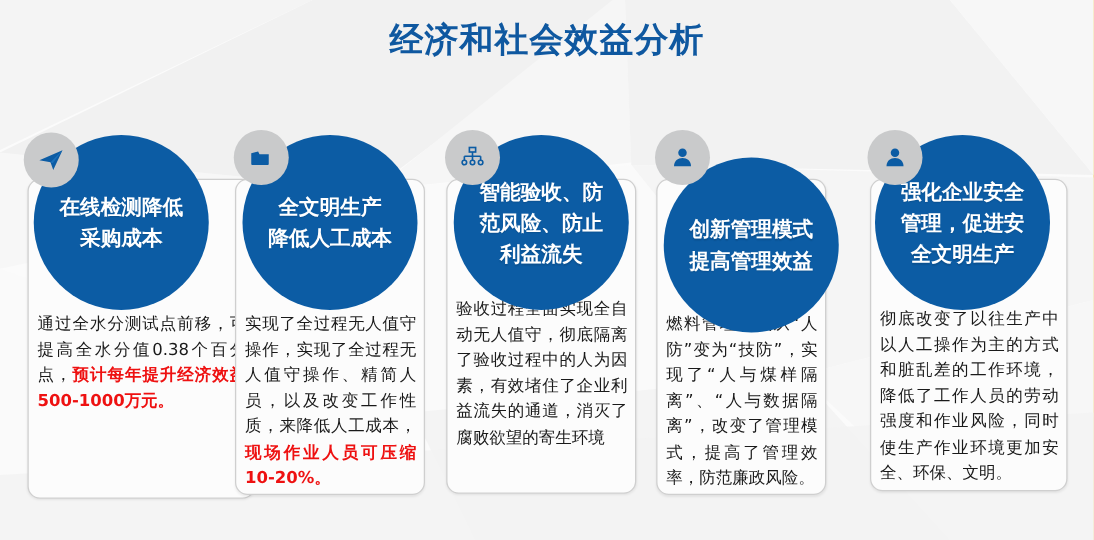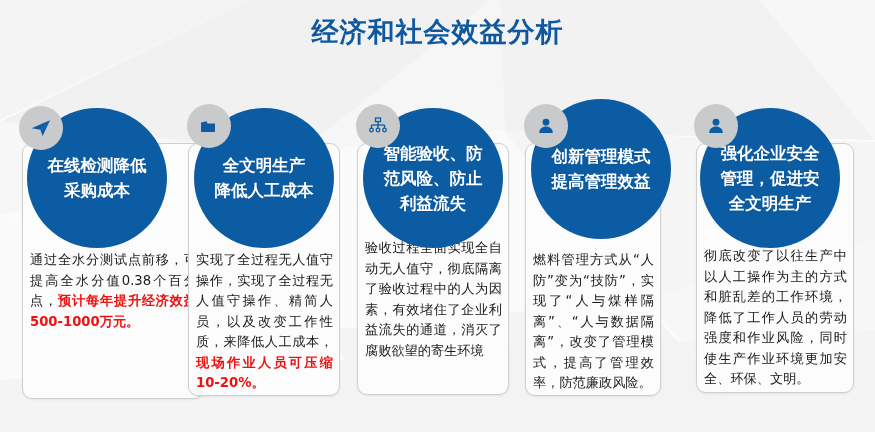--- a/index.html
+++ b/index.html
@@ -174,21 +174,21 @@
         <circle cx="12" cy="16" r="1.8" fill="none" stroke="#0c5ca4" stroke-width="1.3"></circle>
         <circle cx="18.5" cy="16" r="1.8" fill="none" stroke="#0c5ca4" stroke-width="1.3"></circle>
       </svg>
     </div>
 
     <div class="card" style="left:525px; top:143px; width:136px; height:253px;">
       <div class="card-body" style="top:106px;">
         <span>燃料管理方式从“人防”变为“技防”，实现了“人与煤样隔离”、“人与数据隔离”，改变了管理模式，提高了管理效率，防范廉政风险。</span><span class="hl"></span>
       </div>
     </div>
-    <div class="bubble" style="left:531px; top:99px; width:140px; height:140px;">
+    <div class="bubble" style="left:531px; top:126px; width:140px; height:140px;">
       <div class="bubble-text">创新管理模式
 提高管理效益</div>
     </div>
     <div class="badge" style="left:524px; top:104px;">
       <svg width="24" height="24" viewBox="0 0 24 24">
         <circle cx="12" cy="8.2" r="3.4" fill="#0c5ca4"></circle>
         <path d="M5.2 19 C5.2 14.6 8.4 12.4 12 12.4 C15.6 12.4 18.8 14.6 18.8 19 Z" fill="#0c5ca4"></path>
       </svg>
     </div>
 

